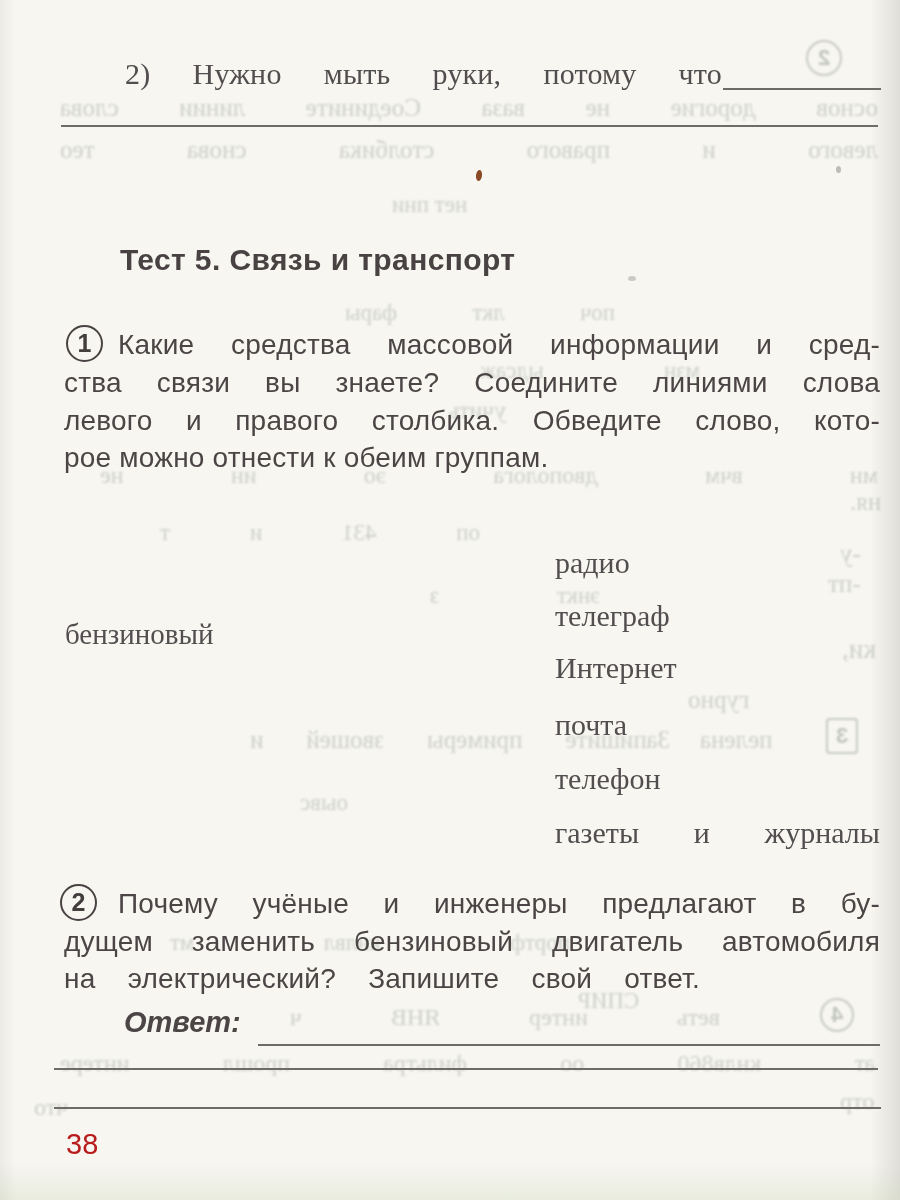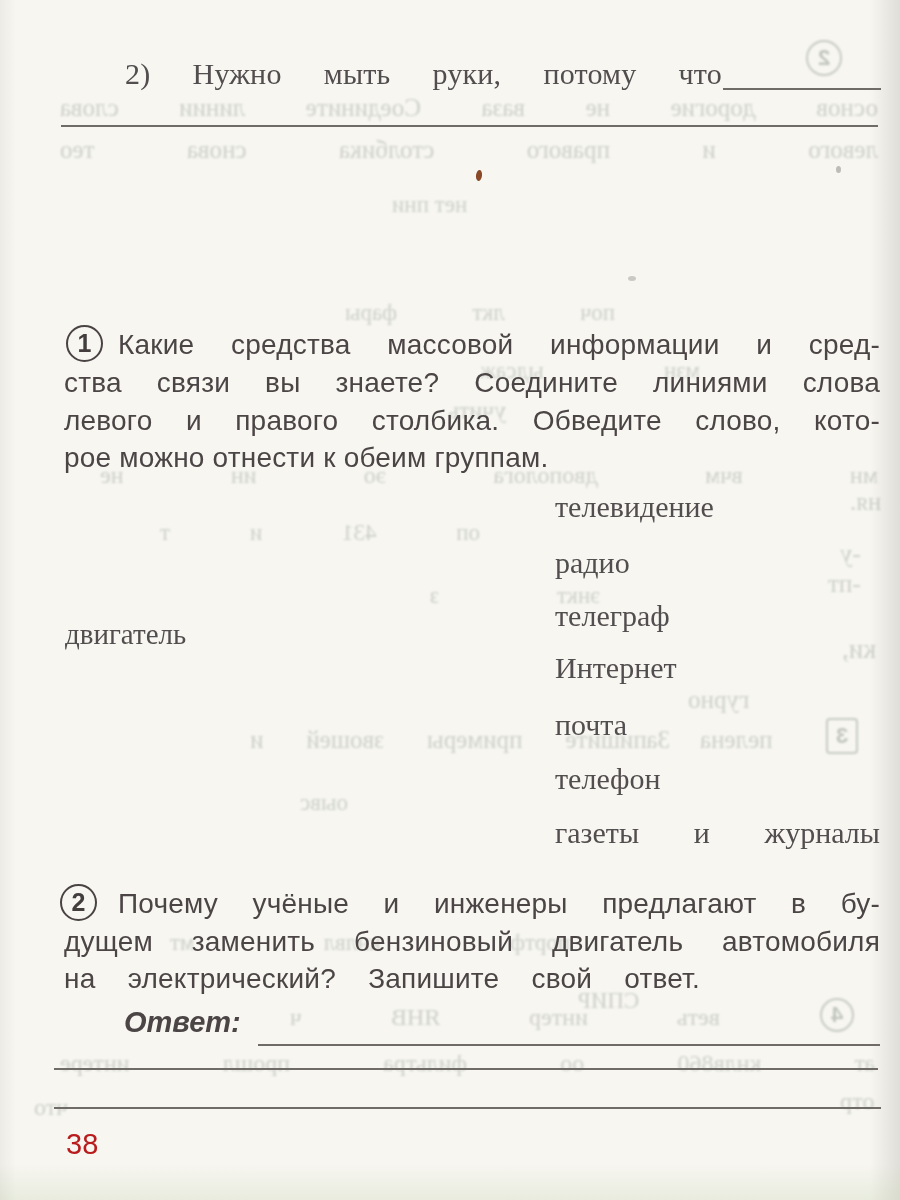--- a/index.html
+++ b/index.html
@@ -78,30 +78,30 @@
   <div class="bleed" style="left:34px;top:1094px;font-size:24px;">что</div>
 
   <div class="speck" style="left:476px;top:170px;width:6px;height:11px;background:#8a4a28;border-radius:50% 50% 50% 50%;transform:rotate(8deg);"></div>
   <div class="speck" style="left:836px;top:166px;width:5px;height:7px;background:rgba(120,118,112,0.45);border-radius:50%;"></div>
   <div class="speck" style="left:628px;top:276px;width:8px;height:5px;background:rgba(120,118,112,0.35);border-radius:50%;"></div>
 
   <div class="qtext serif jl" style="left:125px;top:56px;width:597px;font-size:30px;">2) Нужно мыть руки, потому что</div>
   <div class="rule" style="left:723px;top:88px;width:158px;"></div>
   <div class="rule" style="left:61px;top:125px;width:817px;"></div>
 
+  <div class="title" style="left:120px;top:243px;">Тест 5. Связь и транспорт</div>
 
   <div class="qnum" style="left:66px;top:325px;">1</div>
   <div class="qtext jl" style="left:118px;top:328px;width:762px;">Какие средства массовой информации и сред-</div>
   <div class="qtext jl" style="left:64px;top:366px;width:816px;">ства связи вы знаете? Соедините линиями слова</div>
   <div class="qtext" style="left:64px;top:441px;">рое можно отнести к обеим группам.</div>
   <div class="qtext jl" style="left:64px;top:404px;width:816px;">левого и правого столбика. Обведите слово, кото-</div>
 
-  <div class="colword serif" style="left:65px;top:618px;font-size:29px;">двигатель</div>
+  <div class="colword serif" style="left:65px;top:618px;font-size:29px;">бензиновый</div>
 
-  <div class="colword serif" style="left:555px;top:490px;">телевидение</div>
   <div class="colword serif" style="left:555px;top:546px;">радио</div>
   <div class="colword serif" style="left:555px;top:599px;">телеграф</div>
   <div class="colword serif" style="left:555px;top:651px;">Интернет</div>
   <div class="colword serif" style="left:555px;top:708px;">почта</div>
   <div class="colword serif" style="left:555px;top:762px;">телефон</div>
   <div class="colword serif jl" style="left:555px;top:816px;width:325px;">газеты и журналы</div>
 
   <div class="qnum" style="left:60px;top:884px;">2</div>
   <div class="qtext jl" style="left:118px;top:887px;width:762px;">Почему учёные и инженеры предлагают в бу-</div>
   <div class="qtext jl" style="left:64px;top:925px;width:816px;">дущем заменить бензиновый двигатель автомобиля</div>

